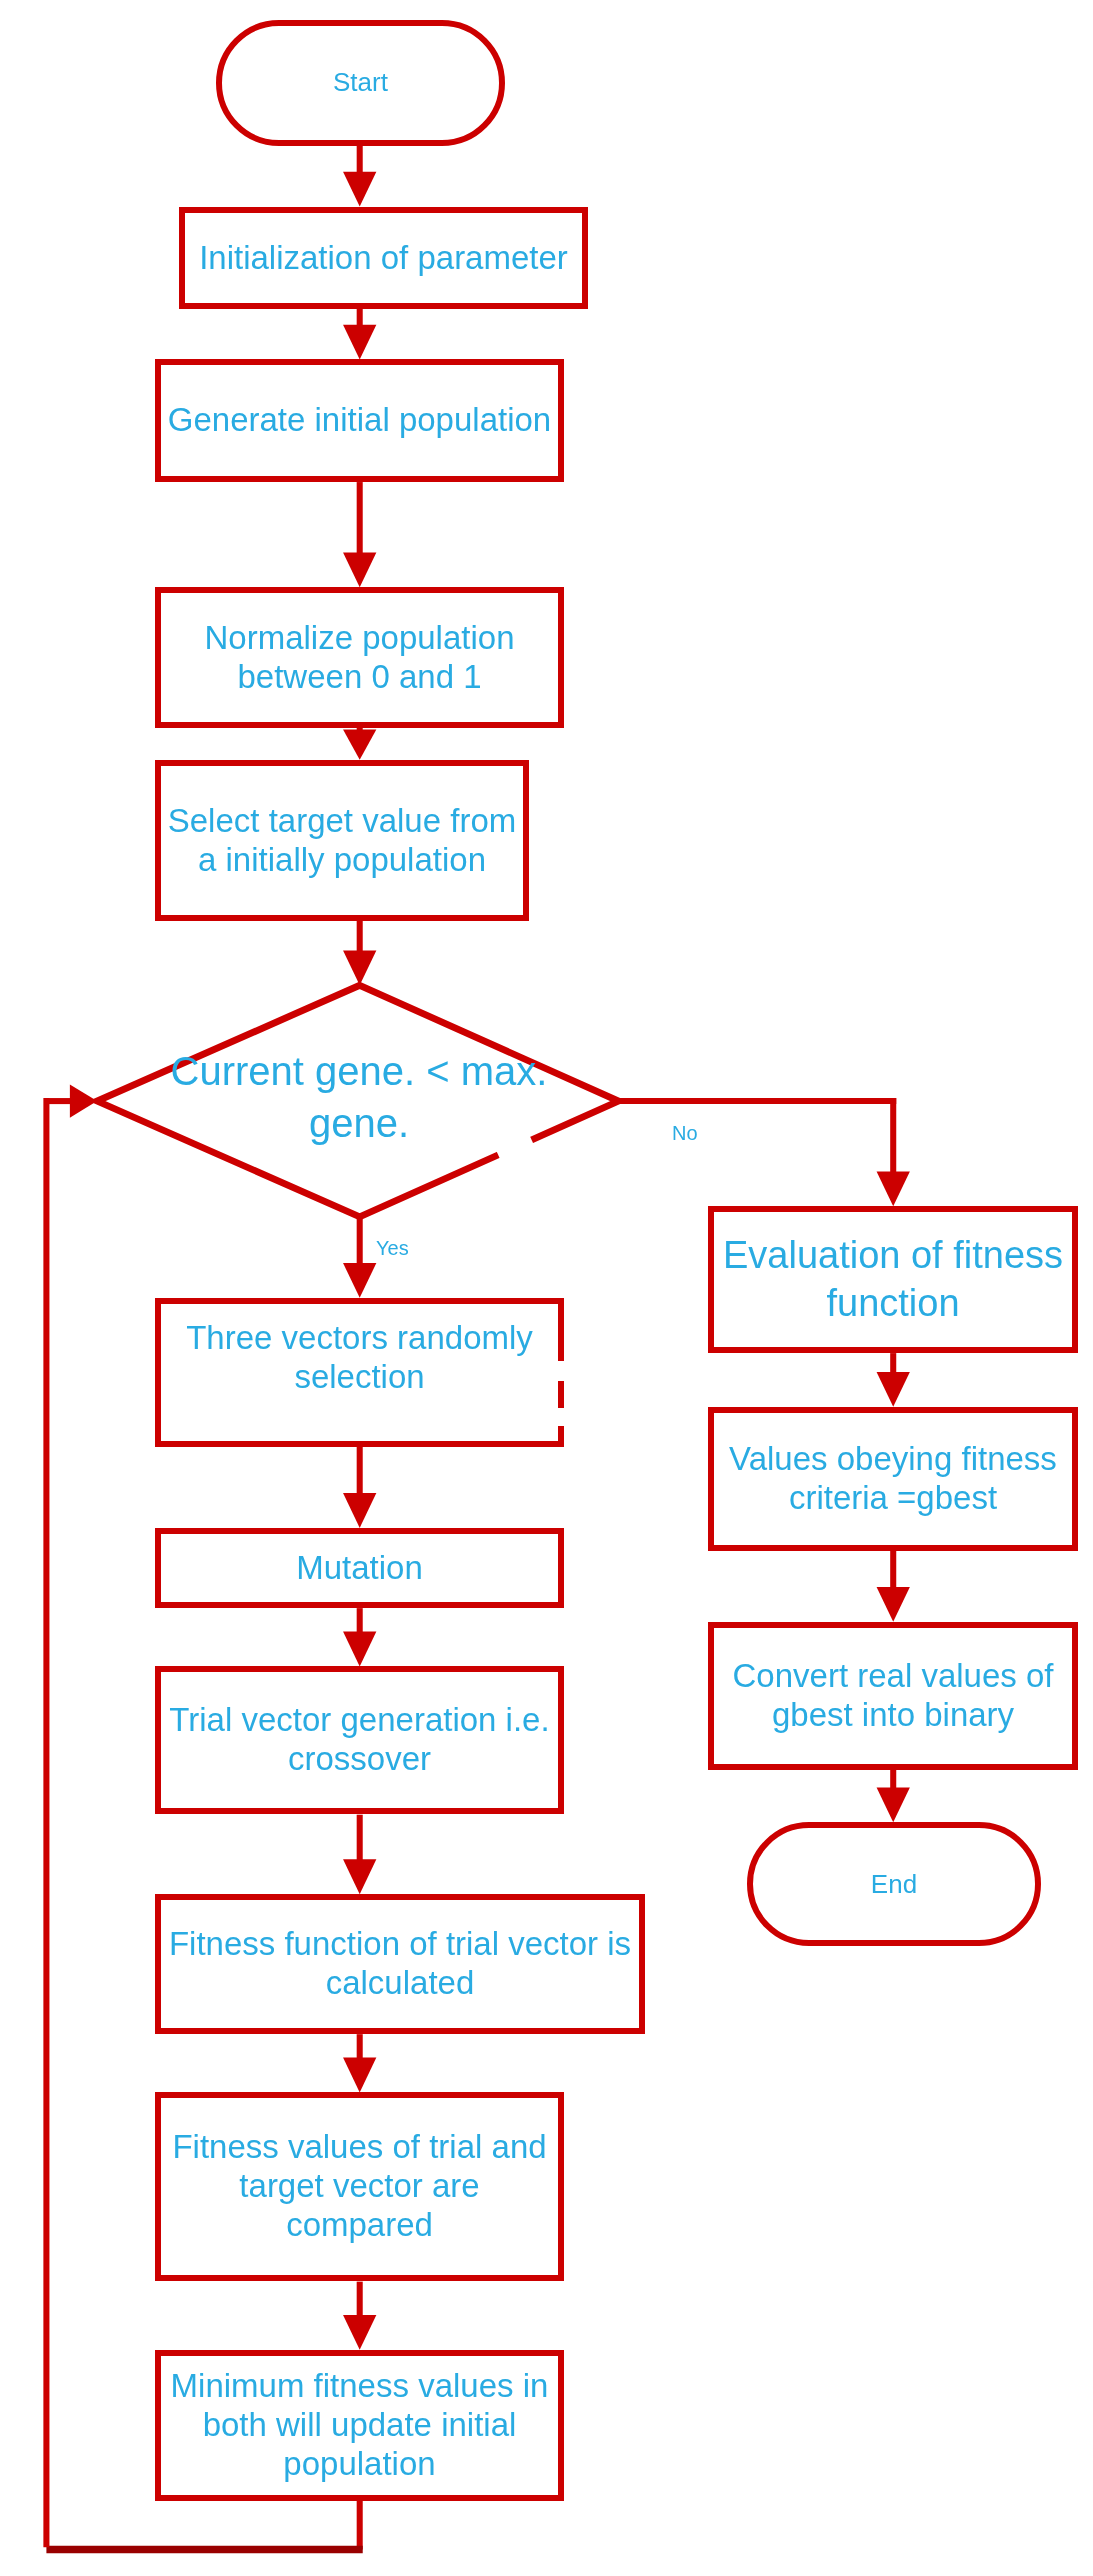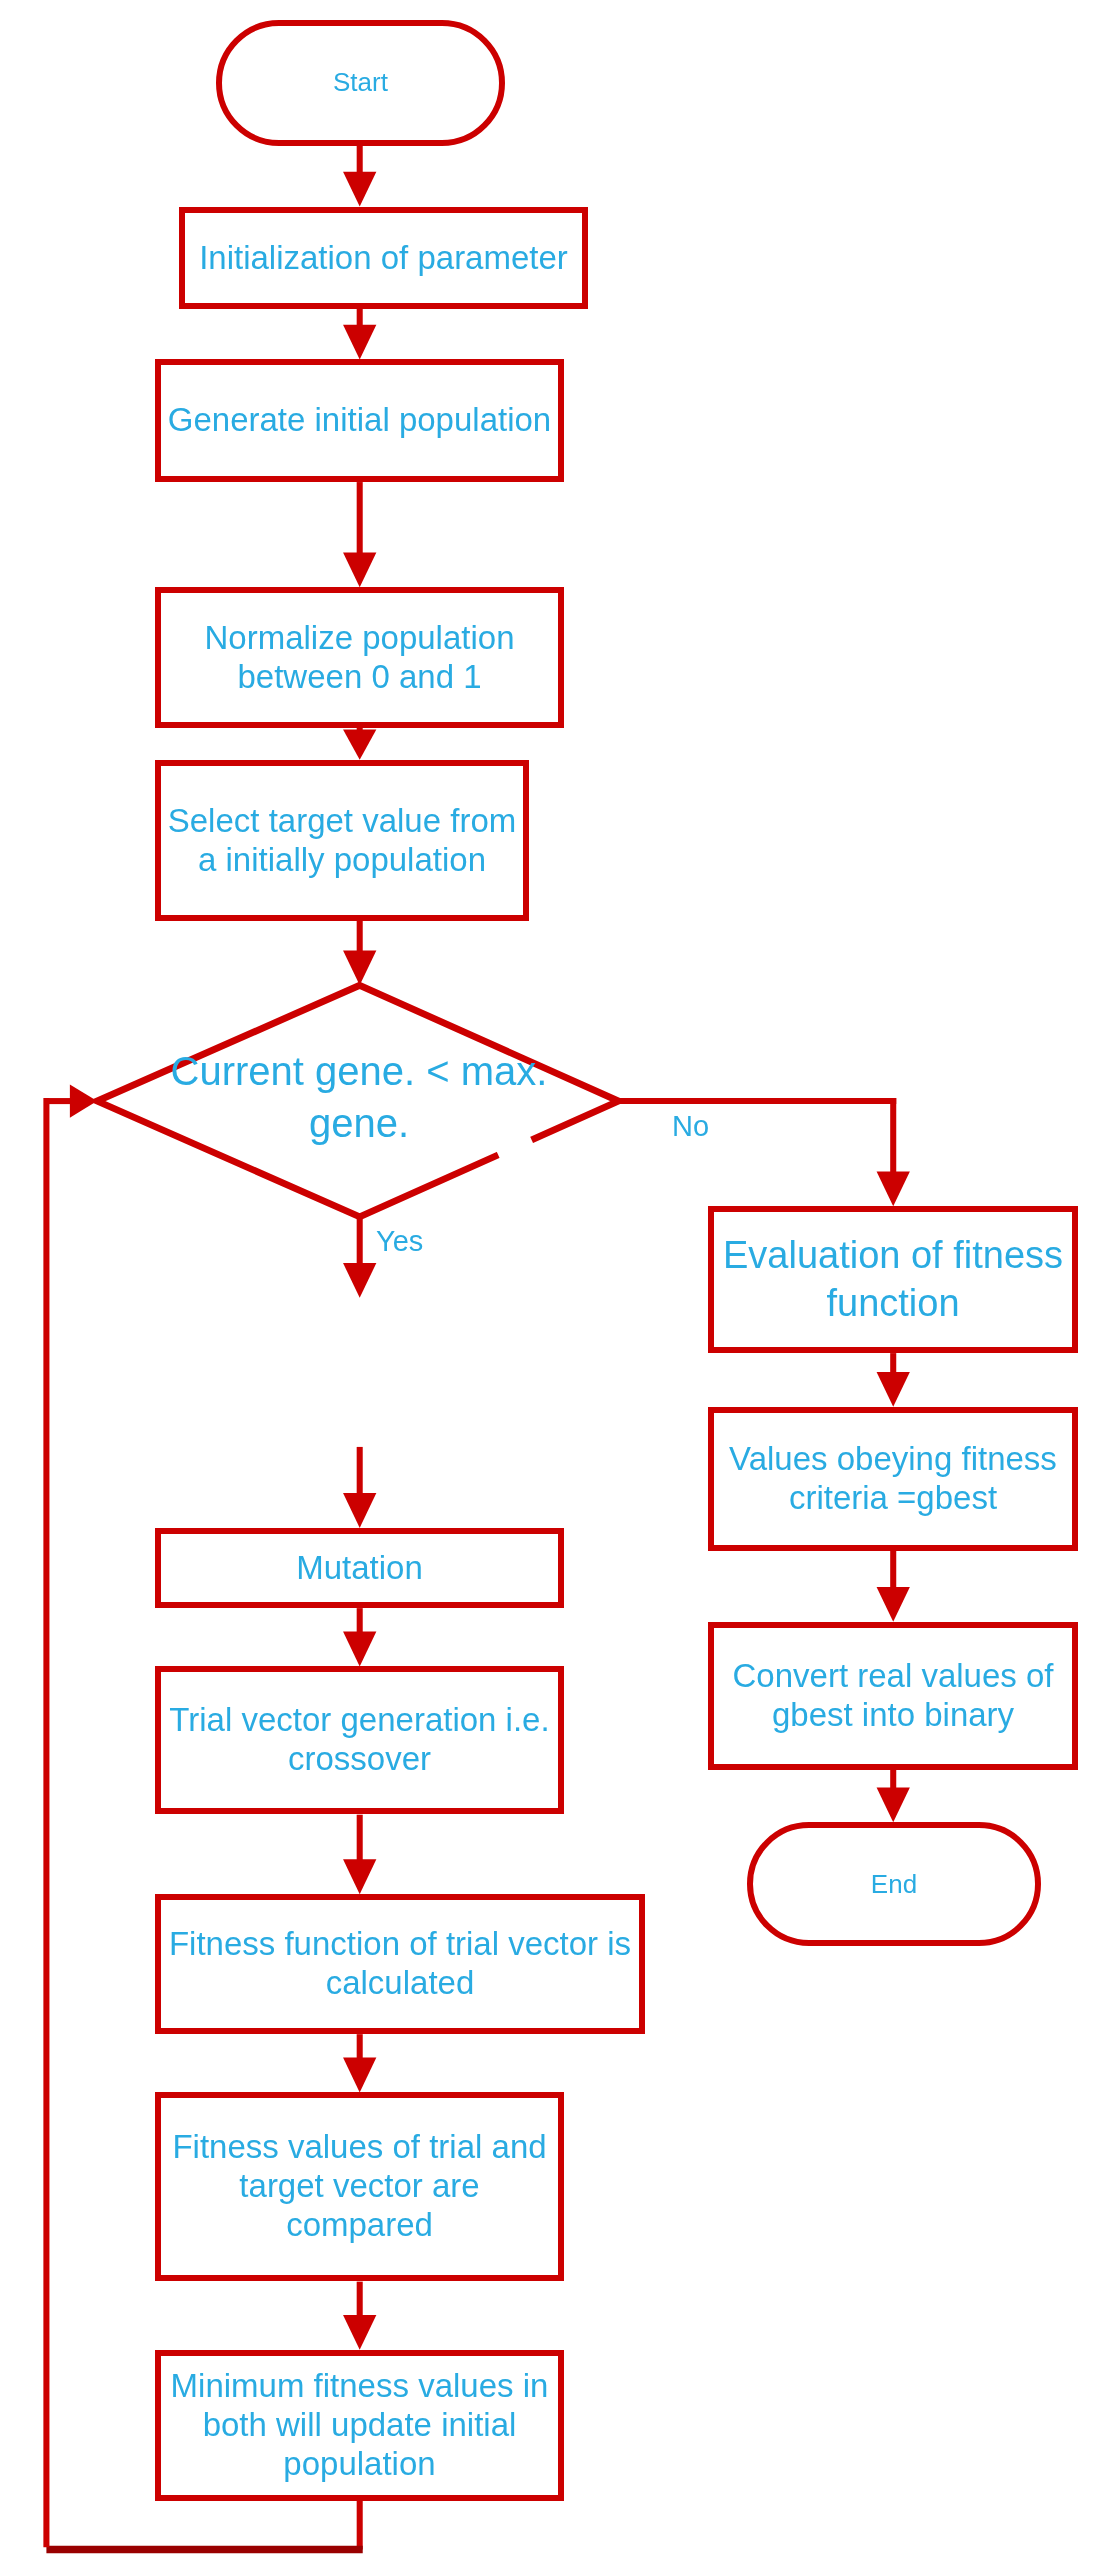--- a/index.html
+++ b/index.html
@@ -22,21 +22,21 @@
     background:#ffffff;border:6px solid var(--red);
     display:flex;align-items:center;justify-content:center;
     text-align:center;color:var(--blue);
     font-size:33px;line-height:1.18;
     padding:0 3px;
   }
   .oval{border-radius:151px;border-width:6.8px;font-size:26px;}
   .big-text{font-size:38px;line-height:1.25;}
   .free-label{
     position:absolute;z-index:2;color:var(--blue);
-    font-size:29px;line-height:1.1;white-space:nowrap;
+    font-size:20px;line-height:1.1;white-space:nowrap;margin-top:11px;
   }
   .diamond-label{
     position:absolute;z-index:2;left:132px;top:1006px;width:454px;height:182px;
     display:flex;align-items:center;justify-content:center;text-align:center;
     color:var(--blue);font-size:40px;line-height:1.3;
   }
   .patch{position:absolute;z-index:3;background:#ffffff;}
 </style>
 </head>
 <body>
@@ -140,20 +140,23 @@
   <div class="box" style="left:155px;top:760px;width:374px;height:161px;justify-content:flex-end;">
     <span>Select target value from a initially population</span>
   </div>
 
   <div class="diamond-label">
     <span style="display:inline-block;max-width:424px;">Current gene. &lt; max. gene.</span>
   </div>
   <div class="free-label" style="left:376px;top:1226px;">Yes</div>
   <div class="free-label" style="left:672px;top:1111px;">No</div>
 
+  <div class="box" style="left:155px;top:1298px;width:409px;height:149px;padding-bottom:30px;">
+    <span>Three vectors randomly selection</span>
+  </div>
 
   <div class="box" style="left:155px;top:1528px;width:409px;height:80px;">
     <span>Mutation</span>
   </div>
 
   <div class="box" style="left:155px;top:1666px;width:409px;height:148px;">
     <span>Trial vector generation i.e. crossover</span>
   </div>
 
   <div class="box" style="left:155px;top:1894px;width:490px;height:140px;">

